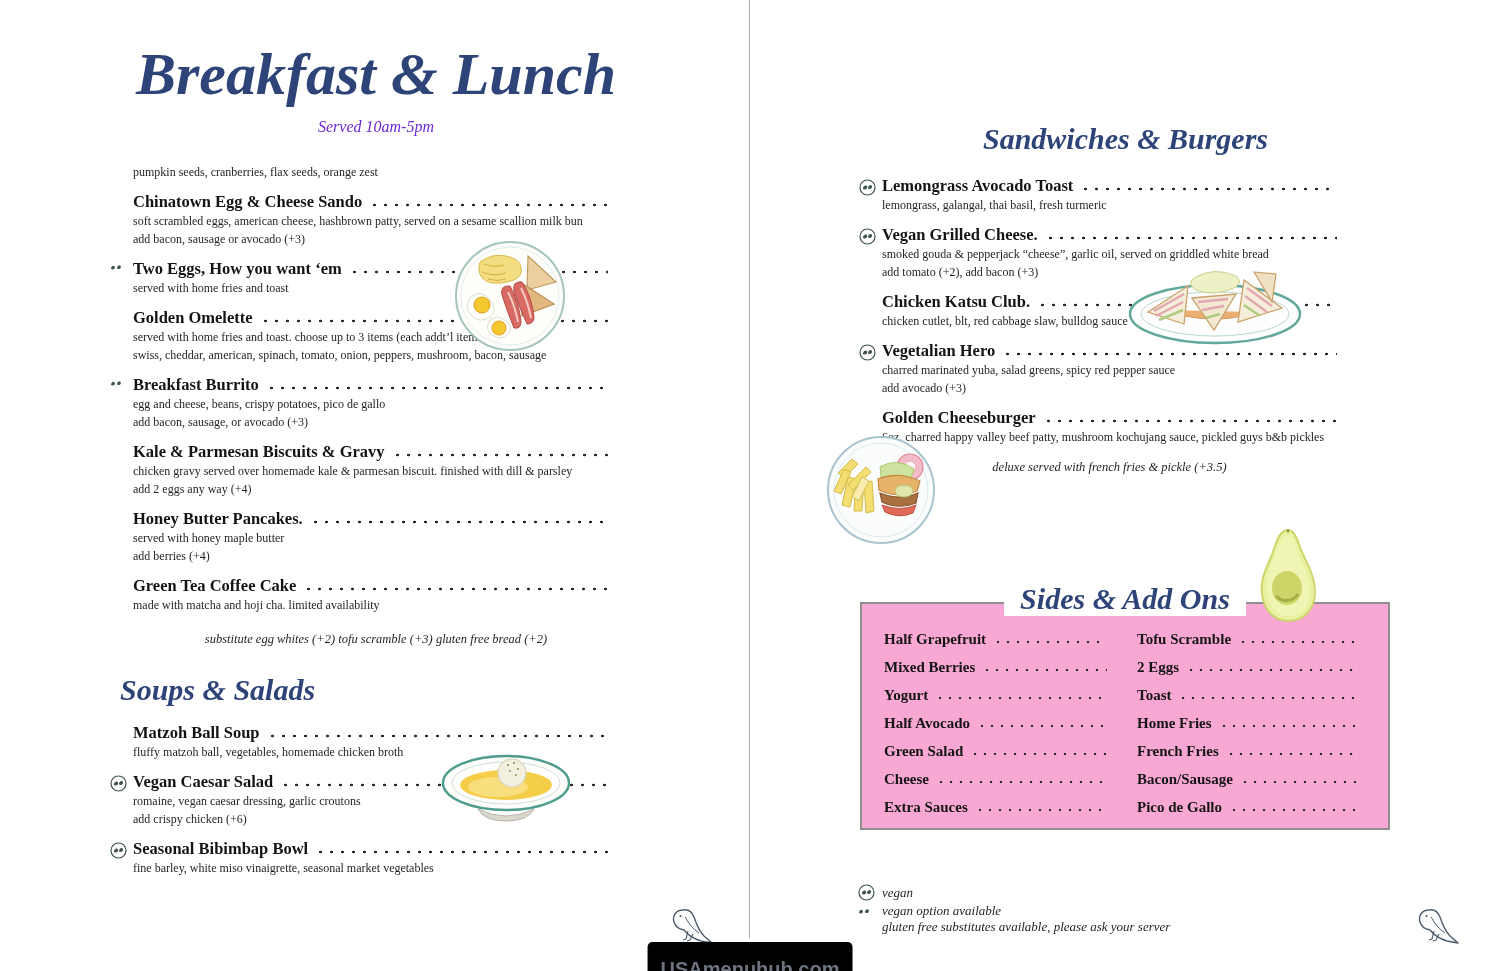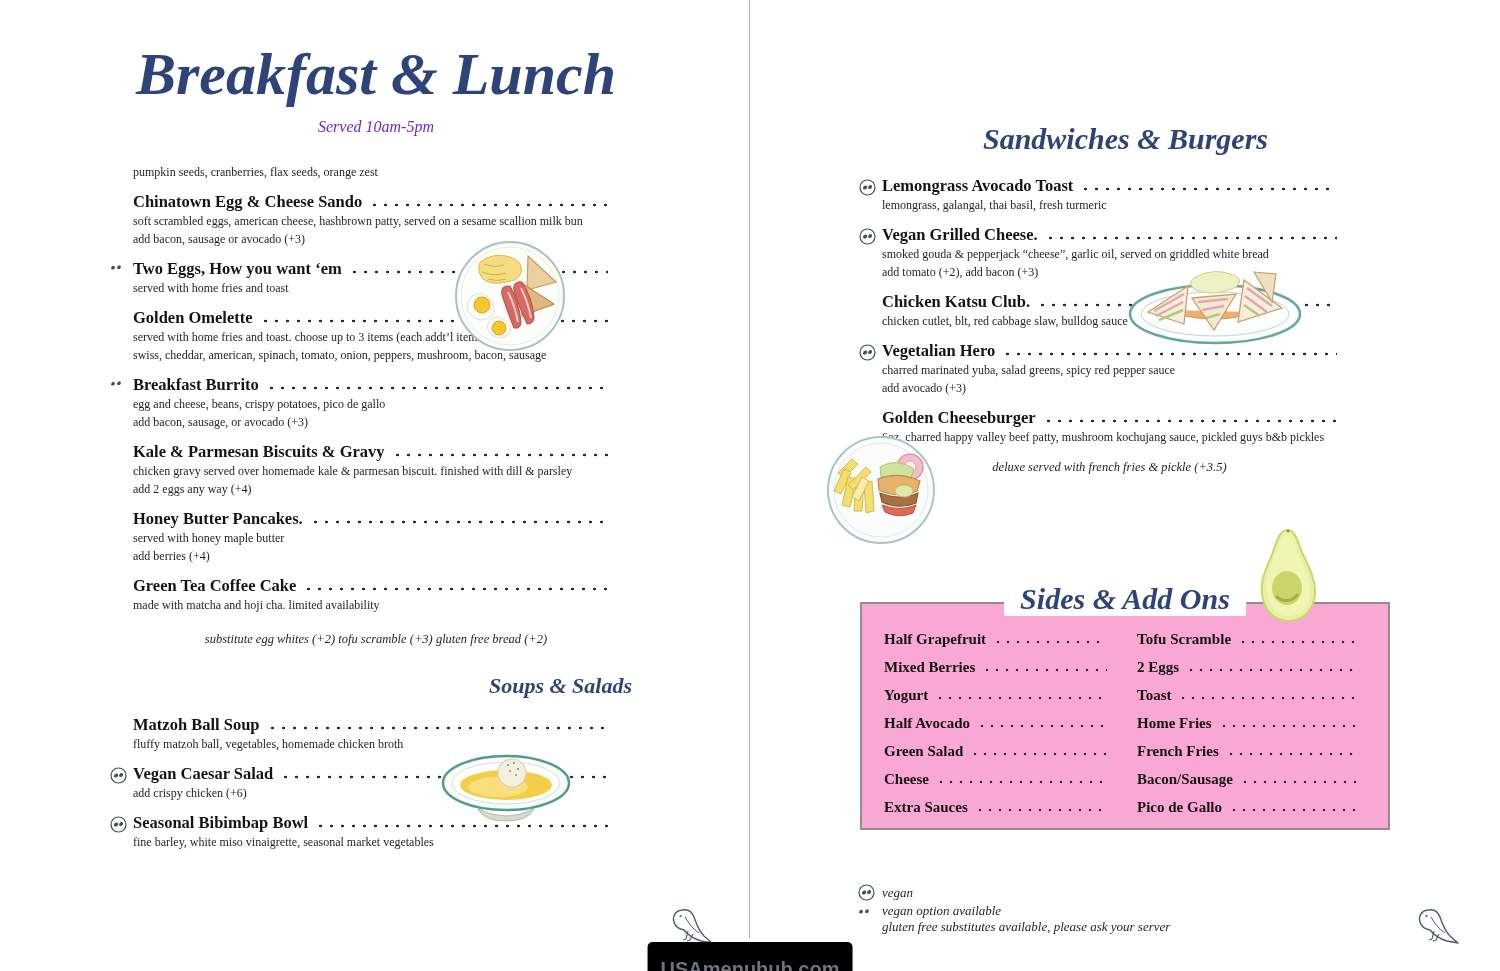--- a/index.html
+++ b/index.html
@@ -19,21 +19,21 @@
   .item { position:relative; margin-bottom:11px; }
   .vicon { position:absolute; left:-23px; top:3px; line-height:0; }
   .name-row { display:flex; align-items:baseline; line-height:20px; }
   .iname { font-weight:bold; font-size:16.5px; color:#141414; white-space:nowrap; }
   .leader { flex:1; height:12px; margin-left:7px;
     background-image:radial-gradient(circle,#2d2d2d 1.25px,transparent 1.6px);
     background-repeat:repeat-x; background-size:11px 4px; background-position:0 bottom; }
   .idesc { font-size:12px; line-height:17px; color:#1f1f1f; margin-top:1px; white-space:nowrap; }
 
   .note { font-size:12.5px; font-style:italic; text-align:center; margin-top:18px; color:#1f1f1f; }
-  .sec-title { font-size:22px; font-weight:bold; font-style:italic; color:#2e4479; text-align:right; margin-top:26px; white-space:nowrap; }
+  .sec-title { font-size:30px; font-weight:bold; font-style:italic; color:#2e4479; text-align:left; margin-top:26px; white-space:nowrap; }
   .items.second { margin-top:16px; }
 
   
   .rcol { position:absolute; left:882px; top:122px; width:455px; }
   .r-title { font-size:30px; font-weight:bold; font-style:italic; color:#2e4479; text-align:center; padding-left:32px; white-space:nowrap; }
   .rcol .items { margin:20px 0 0 0; }
   .rcol .note { margin-top:14px; }
 
   
   .sides { position:absolute; left:860px; top:602px; width:530px; height:228px; border:2px solid #8f8f8f; background:#f9a8d4; z-index:2; }
@@ -154,20 +154,21 @@
         <div class="item">
           <span class="vicon"><svg width="17" height="17" viewBox="0 0 17 17">
               <circle cx="8.5" cy="8.5" r="7.5" fill="none" stroke="#3f544b" stroke-width="1.2"></circle>
               <path d="M3.9,9.7 C4.3,6.9 6.5,5.7 7.9,7.1 C8.7,8.5 7.7,10.3 6.1,10.5 C5.1,10.6 4.3,10.3 3.9,9.7 Z" fill="#3f544b"></path>
               <path d="M8.9,8.9 C9.5,6.1 11.7,5.3 12.9,6.7 C13.5,8.3 12.3,9.9 10.7,9.9 C9.9,9.9 9.3,9.5 8.9,8.9 Z" fill="#3f544b"></path>
             </svg></span>
           <div class="name-row">
             <span class="iname">Vegan Caesar Salad</span>
             <span class="leader"></span>
           </div>
+          <div class="idesc">romaine, vegan caesar dressing, garlic croutons</div>
           <div class="idesc">add crispy chicken (+6)</div>
         </div>
         <div class="item">
           <span class="vicon"><svg width="17" height="17" viewBox="0 0 17 17">
               <circle cx="8.5" cy="8.5" r="7.5" fill="none" stroke="#3f544b" stroke-width="1.2"></circle>
               <path d="M3.9,9.7 C4.3,6.9 6.5,5.7 7.9,7.1 C8.7,8.5 7.7,10.3 6.1,10.5 C5.1,10.6 4.3,10.3 3.9,9.7 Z" fill="#3f544b"></path>
               <path d="M8.9,8.9 C9.5,6.1 11.7,5.3 12.9,6.7 C13.5,8.3 12.3,9.9 10.7,9.9 C9.9,9.9 9.3,9.5 8.9,8.9 Z" fill="#3f544b"></path>
             </svg></span>
           <div class="name-row">
             <span class="iname">Seasonal Bibimbap Bowl</span>

